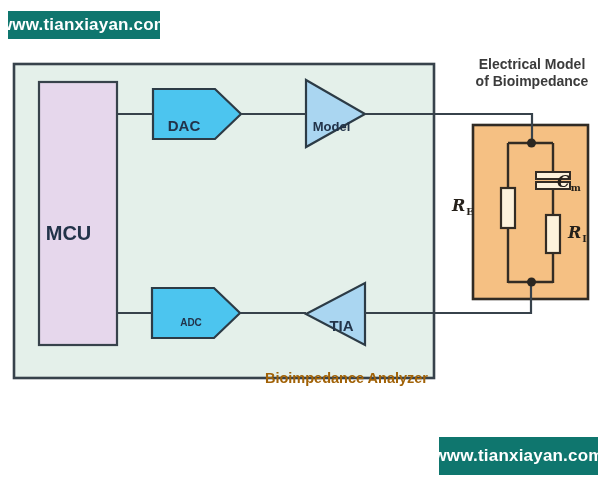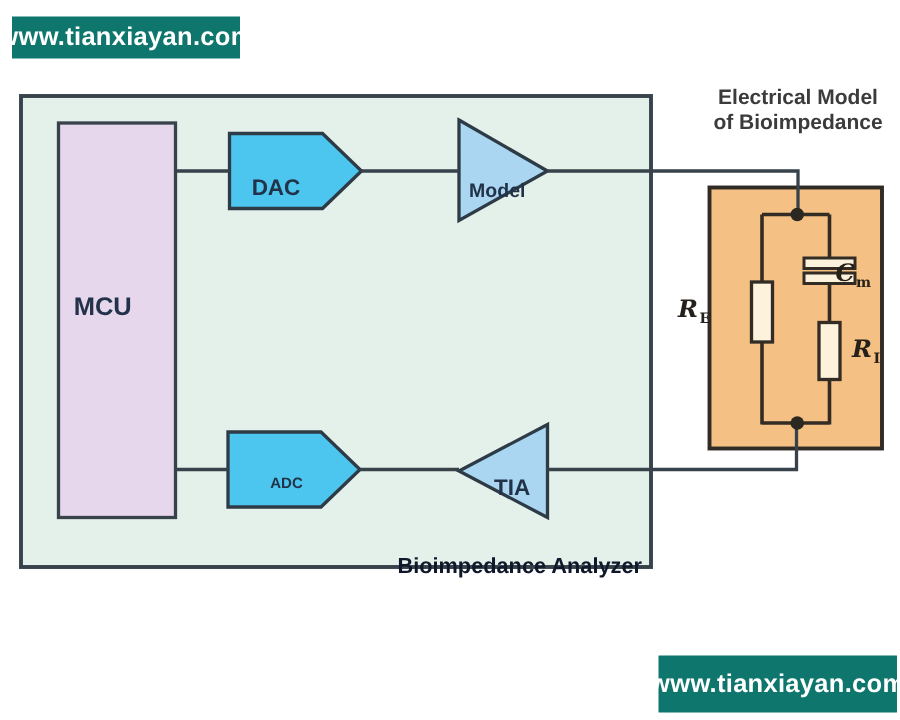--- a/index.html
+++ b/index.html
@@ -4,26 +4,26 @@
 <style>
   html,body{margin:0;padding:0;background:#ffffff;}
   .stage{position:relative;width:600px;height:480px;background:#ffffff;overflow:hidden;
          font-family:"Liberation Sans",sans-serif;}
   .layer{position:absolute;left:0;top:0;}
   .banner{position:absolute;background:#0f766e;color:#ffffff;display:flex;align-items:center;
           justify-content:center;font-size:17px;font-weight:bold;letter-spacing:0.2px;}
   .banner-top{left:8px;top:11px;width:152px;height:28px;}
   .banner-bottom{left:439px;top:437px;width:159px;height:38px;}
   .lbl{position:absolute;font-weight:bold;color:#223349;text-align:center;line-height:1.1;margin-top:12px;}
-  .lbl-mcu{left:39px;top:184px;width:59px;font-size:17px;}
+  .lbl-mcu{left:39px;top:210px;width:59px;font-size:20px;}
   .lbl-dac{left:153px;top:106px;width:62px;font-size:15px;}
   .lbl-driver{left:306px;top:108px;width:51px;font-size:13px;}
   .lbl-adc{left:160px;top:305px;width:62px;font-size:10px;}
   .lbl-tia{left:318px;top:306px;width:47px;font-size:15px;}
-  .lbl-analyzer{left:230px;top:359px;width:198px;font-size:14.5px;text-align:right;color:#0f172a;}
+  .lbl-analyzer{left:230px;top:359px;width:198px;font-size:14.5px;text-align:right;color:#a16207;}
   .model-title{position:absolute;left:456px;top:56px;width:152px;text-align:center;
                font-weight:bold;font-size:14px;line-height:17px;color:#3b3b3b;}
   .caption{position:absolute;left:147px;top:395px;width:312px;text-align:center;
            font-weight:bold;font-size:17.5px;color:#a3a3a3;}
   .comp{position:absolute;font-family:"DejaVu Serif",serif;font-style:italic;font-weight:bold;
         color:#25201a;font-size:16px;line-height:1;}
   .comp sub{font-size:9.5px;font-style:normal;vertical-align:-4px;margin-left:1px;}
   .comp-re{left:452px;top:198px;}
   .comp-cm{left:557px;top:150px;margin-top:24px;}
   .comp-ri{left:568px;top:225px;}

